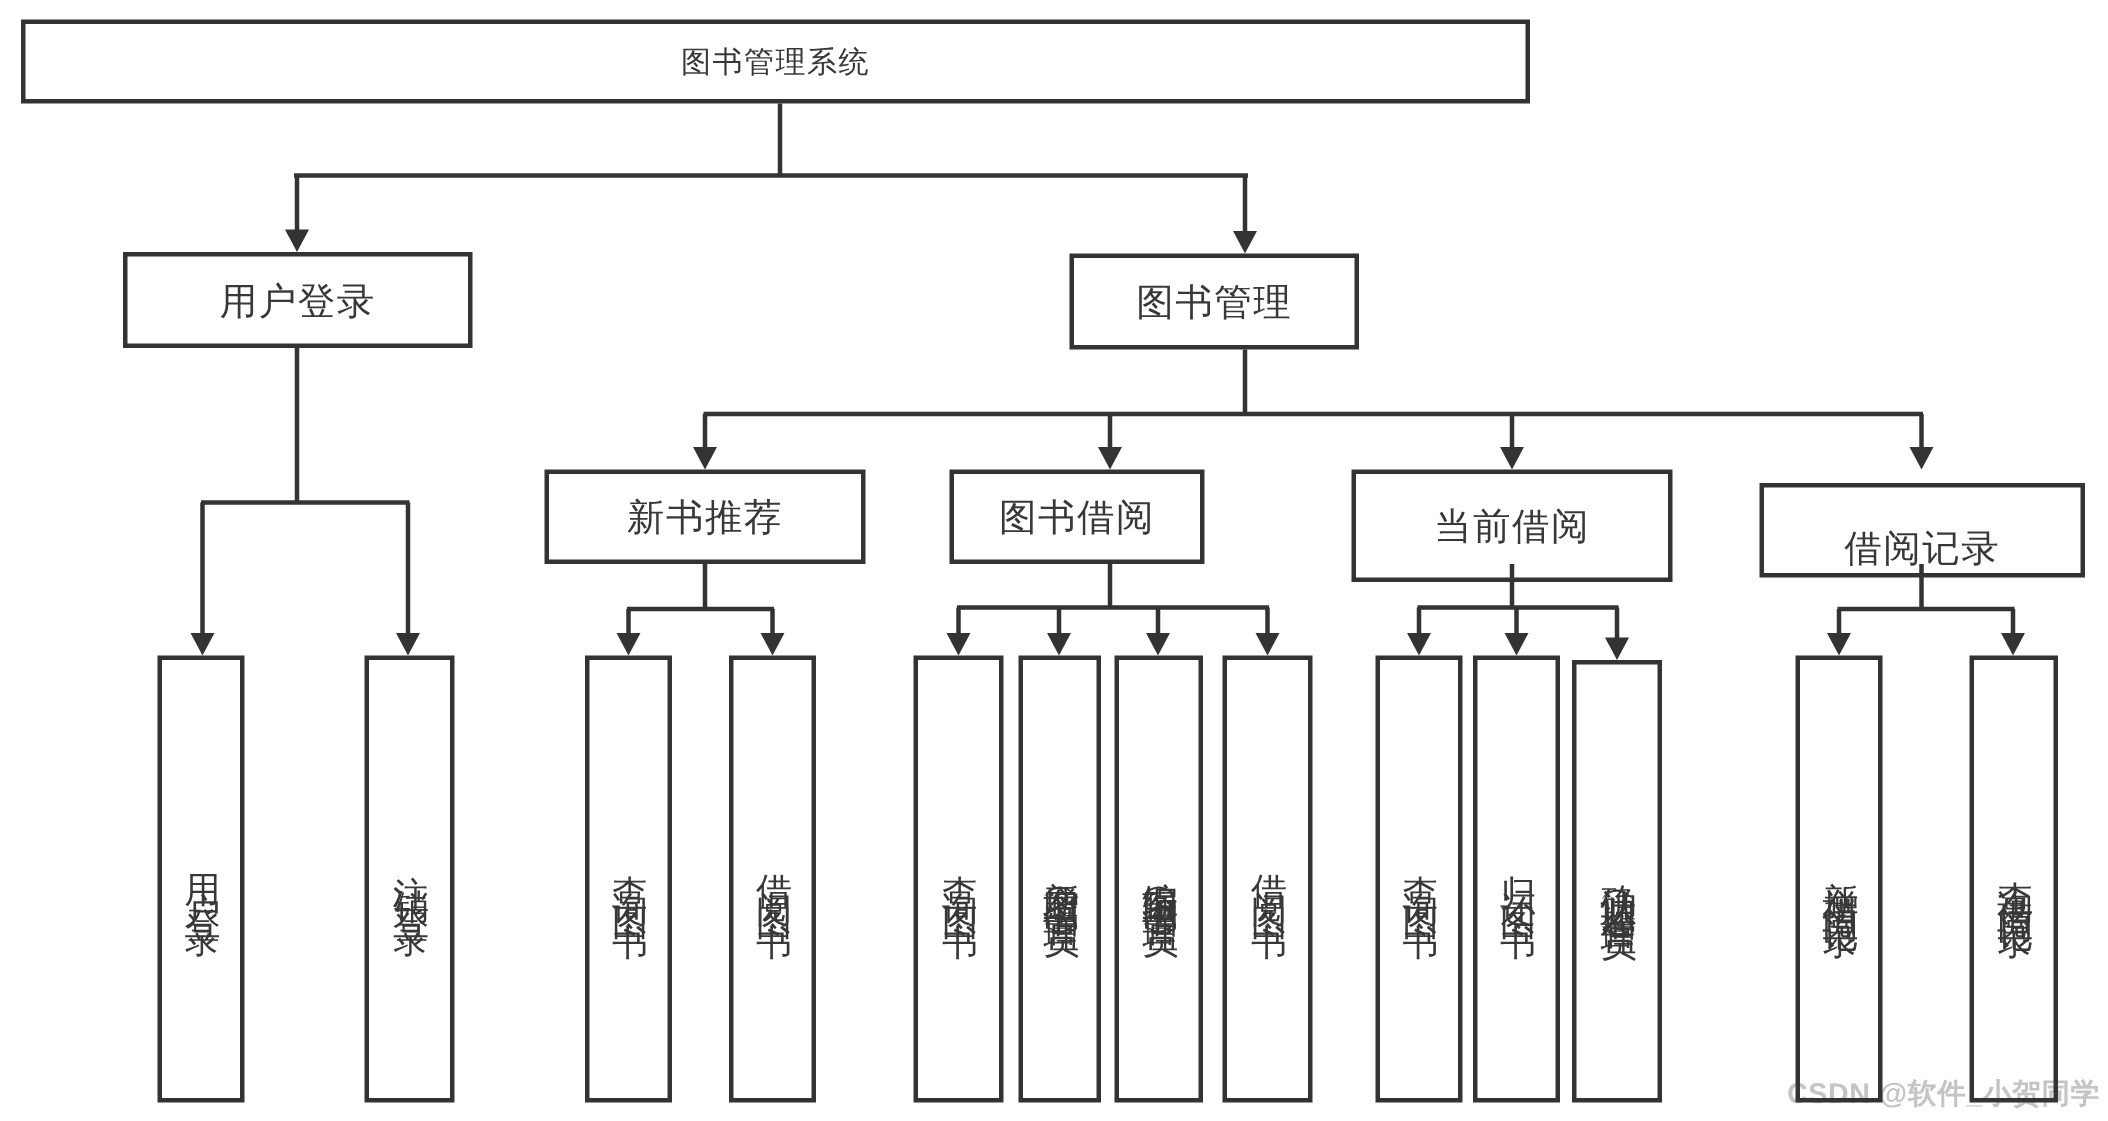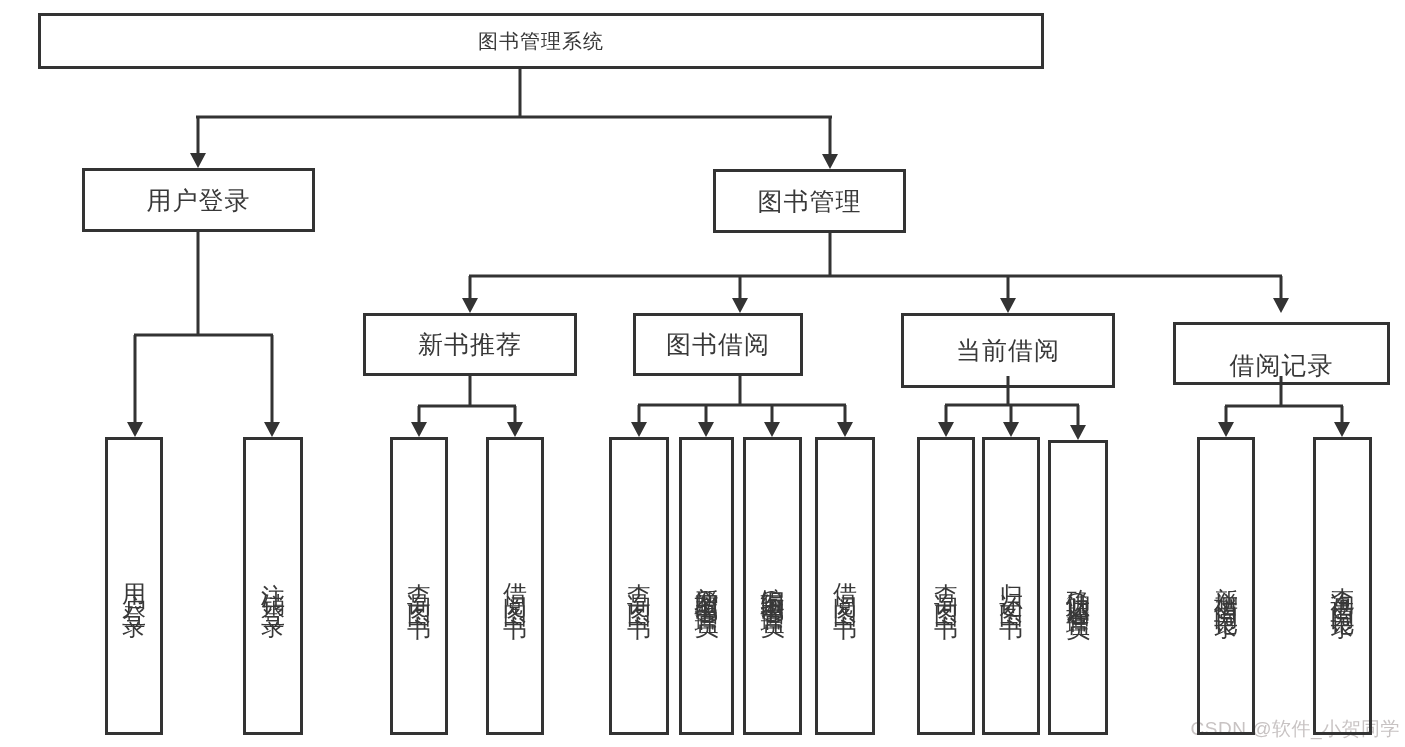--- a/index.html
+++ b/index.html
@@ -22,21 +22,21 @@
   .vbox{padding:4px 0;}
   .vtext{
     writing-mode:vertical-rl;text-orientation:mixed;
     font-size:24px;line-height:1;white-space:nowrap;
   }
   .ls-a{letter-spacing:11px;}
   .ls-b{letter-spacing:6px;}
   .ls-c{letter-spacing:4px;}
   .watermark{
     position:absolute;top:716px;right:5px;z-index:0;
-    font-size:19px;color:#c8c3c3;letter-spacing:0.5px;white-space:nowrap;
+    font-size:19px;color:#c8c3c3;letter-spacing:0.5px;white-space:nowrap;font-weight:bold;
   }
 </style>
 </head>
 <body>
 
 <div class="canvas">
 
   <div class="watermark">CSDN @软件_小贺同学</div>
 
   <svg class="connectors" width="1405" height="747" viewBox="0 0 1405 747">
@@ -65,21 +65,21 @@
       <polygon points="764,422 780,422 772,437"></polygon>
       <polygon points="837,422 853,422 845,437"></polygon>
       <polygon points="938,422 954,422 946,437"></polygon>
       <polygon points="1003,422 1019,422 1011,437"></polygon>
       <polygon points="1070,425 1086,425 1078,440"></polygon>
       <polygon points="1218,422 1234,422 1226,437"></polygon>
       <polygon points="1334,422 1350,422 1342,437"></polygon>
     </g>
   </svg>
 
-  <div class="box hbox" style="left:14px;top:13px;width:1006px;height:56px;margin-left:24px;">
+  <div class="box hbox" style="left:14px;top:13px;width:1006px;height:56px;">
     <span class="root-label">图书管理系统</span>
   </div>
 
   <div class="box hbox" style="left:82px;top:168px;width:233px;height:64px;">
     <span class="l2-label">用户登录</span>
   </div>
   <div class="box hbox" style="left:713px;top:169px;width:193px;height:64px;">
     <span class="l2-label">图书管理</span>
   </div>
 

